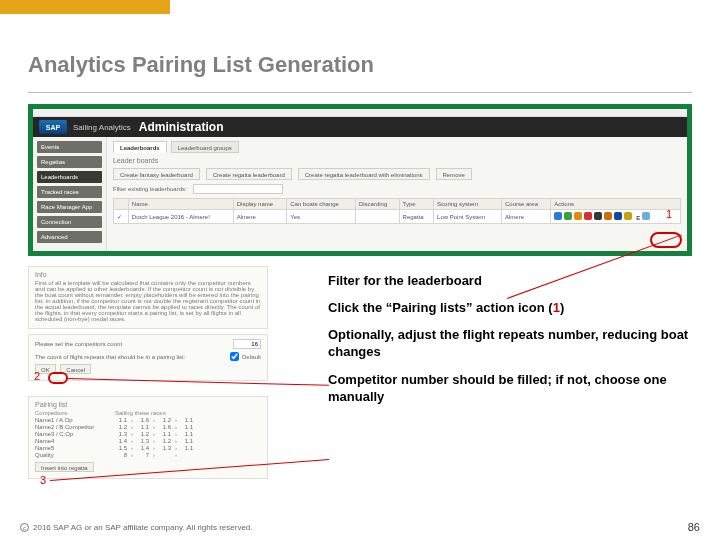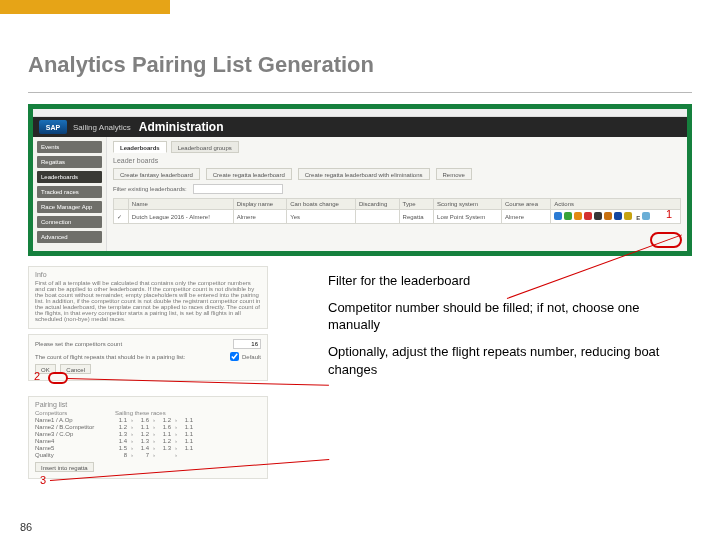--- a/index.html
+++ b/index.html
@@ -144,21 +144,21 @@
   .panel-pairing .cells { display:flex; gap:4px; }
   .panel-pairing .cells .num { width:12px; text-align:right;}
   .panel-pairing .cells .arrow { color:#888; }
   .panel-pairing .foot { margin-top:4px; }
 
   
   .instructions {
     position:absolute; left:328px; top:272px; right:28px;
     font-size:13px; color:#000; line-height:1.32;
   }
-  .instructions p { margin-bottom:10px; font-weight:normal;}
+  .instructions p { margin-bottom:10px; font-weight:bold;}
   .instructions .red { color:#d30000; }
 
   
   .footer {
     position:absolute; left:0; right:0; bottom:0; height:26px;
     display:flex; align-items:center; justify-content:space-between;
     padding:0 20px;
   }
   .copyright { font-size:8px; color:#666; display:flex; align-items:center; gap:4px;}
   .copyright .c-icon { display:inline-block; width:9px;height:9px;border:1px solid #777;border-radius:50%;
@@ -359,19 +359,26 @@
   </div>
 </div>
 
 <div class="annot" style="left:0;top:0;">
   <span class="annot-label" style="left:40px; top:474px;">3</span>
   <div class="arrow-line" style="left:50px; top:480px; width:280px; transform:rotate(-4.3deg);"></div>
 </div>
 
 <div class="instructions">
   <p>Filter for the leaderboard</p>
+  <p>
+    <span>Click the “Pairing lists” action icon (</span><span class="red">1</span><span>)</span>
+  </p>
+  <p>Optionally, adjust the flight repeats number, reducing boat changes</p>
   <p>Competitor number should be filled; if not, choose one manually</p>
-  <p>Optionally, adjust the flight repeats number, reducing boat changes</p>
 </div>
 
 <div class="footer">
+  <div class="copyright">
+    <span class="c-icon">c</span>
+    <span>2016 SAP AG or an SAP affiliate company. All rights reserved.</span>
+  </div>
   <div class="pagenum">86</div>
 </div>
 
 </body></html>

